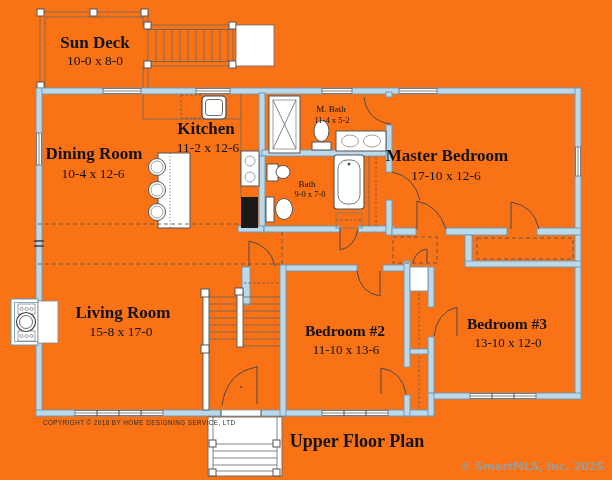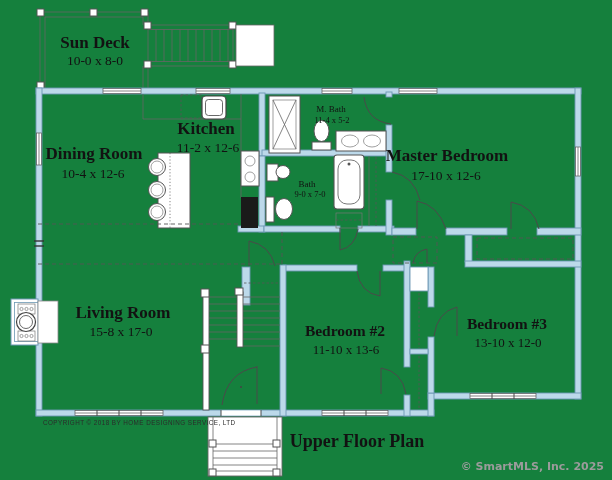--- a/index.html
+++ b/index.html
@@ -1,16 +1,16 @@
 <!DOCTYPE html>
 <html><head>
 <meta charset="utf-8">
 <style>
   html,body{margin:0;padding:0;background:#ffffff;}
-  .stage{position:relative;width:612px;height:480px;background:#15803d;overflow:hidden;
+  .stage{position:relative;width:612px;height:480px;background:#f97316;overflow:hidden;
          font-family:"Liberation Serif",serif;text-align:center;}
   svg{position:absolute;left:0;top:0;}
   .wall{fill:#bcd9ea;stroke:#6d98b4;stroke-width:.9;}
   .cap{fill:#ffffff;stroke:#6d98b4;stroke-width:.9;}
   .ln{stroke:#4a4a4a;fill:none;stroke-width:1;}
   .ln2{stroke:#666;fill:none;stroke-width:.8;}
   .fix{fill:#fff;stroke:#555;stroke-width:1;}
   .fixthin{fill:none;stroke:#777;stroke-width:.7;}
   .dash{stroke:#555;fill:none;stroke-width:.9;stroke-dasharray:4 3;}
   .dash2{stroke:#555;fill:none;stroke-width:.8;stroke-dasharray:2.5 2;}

